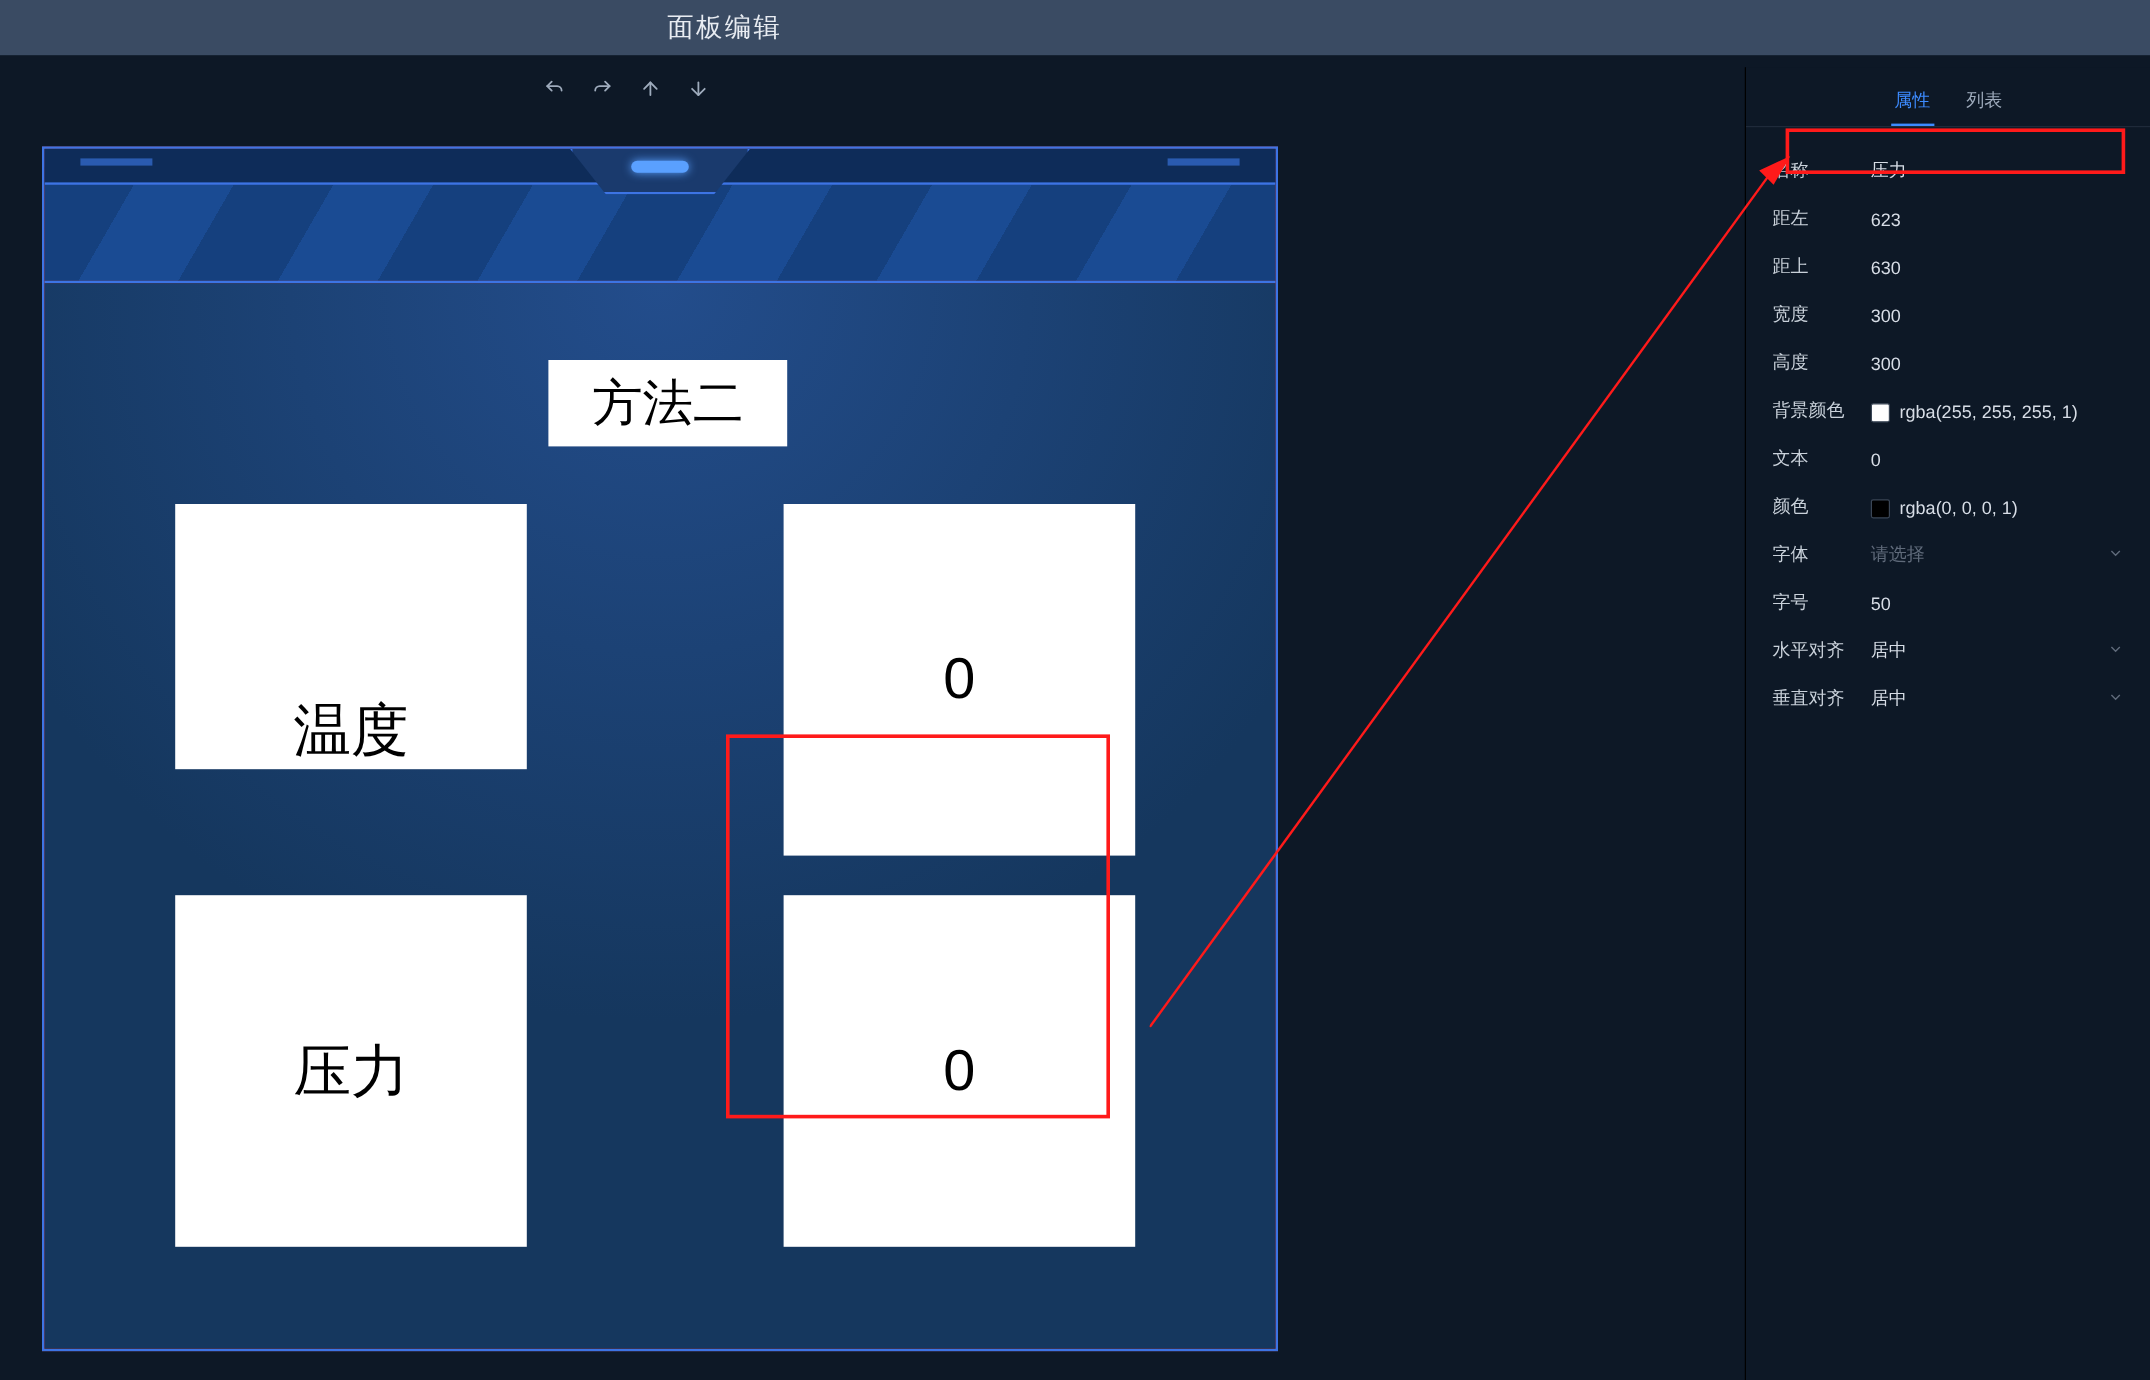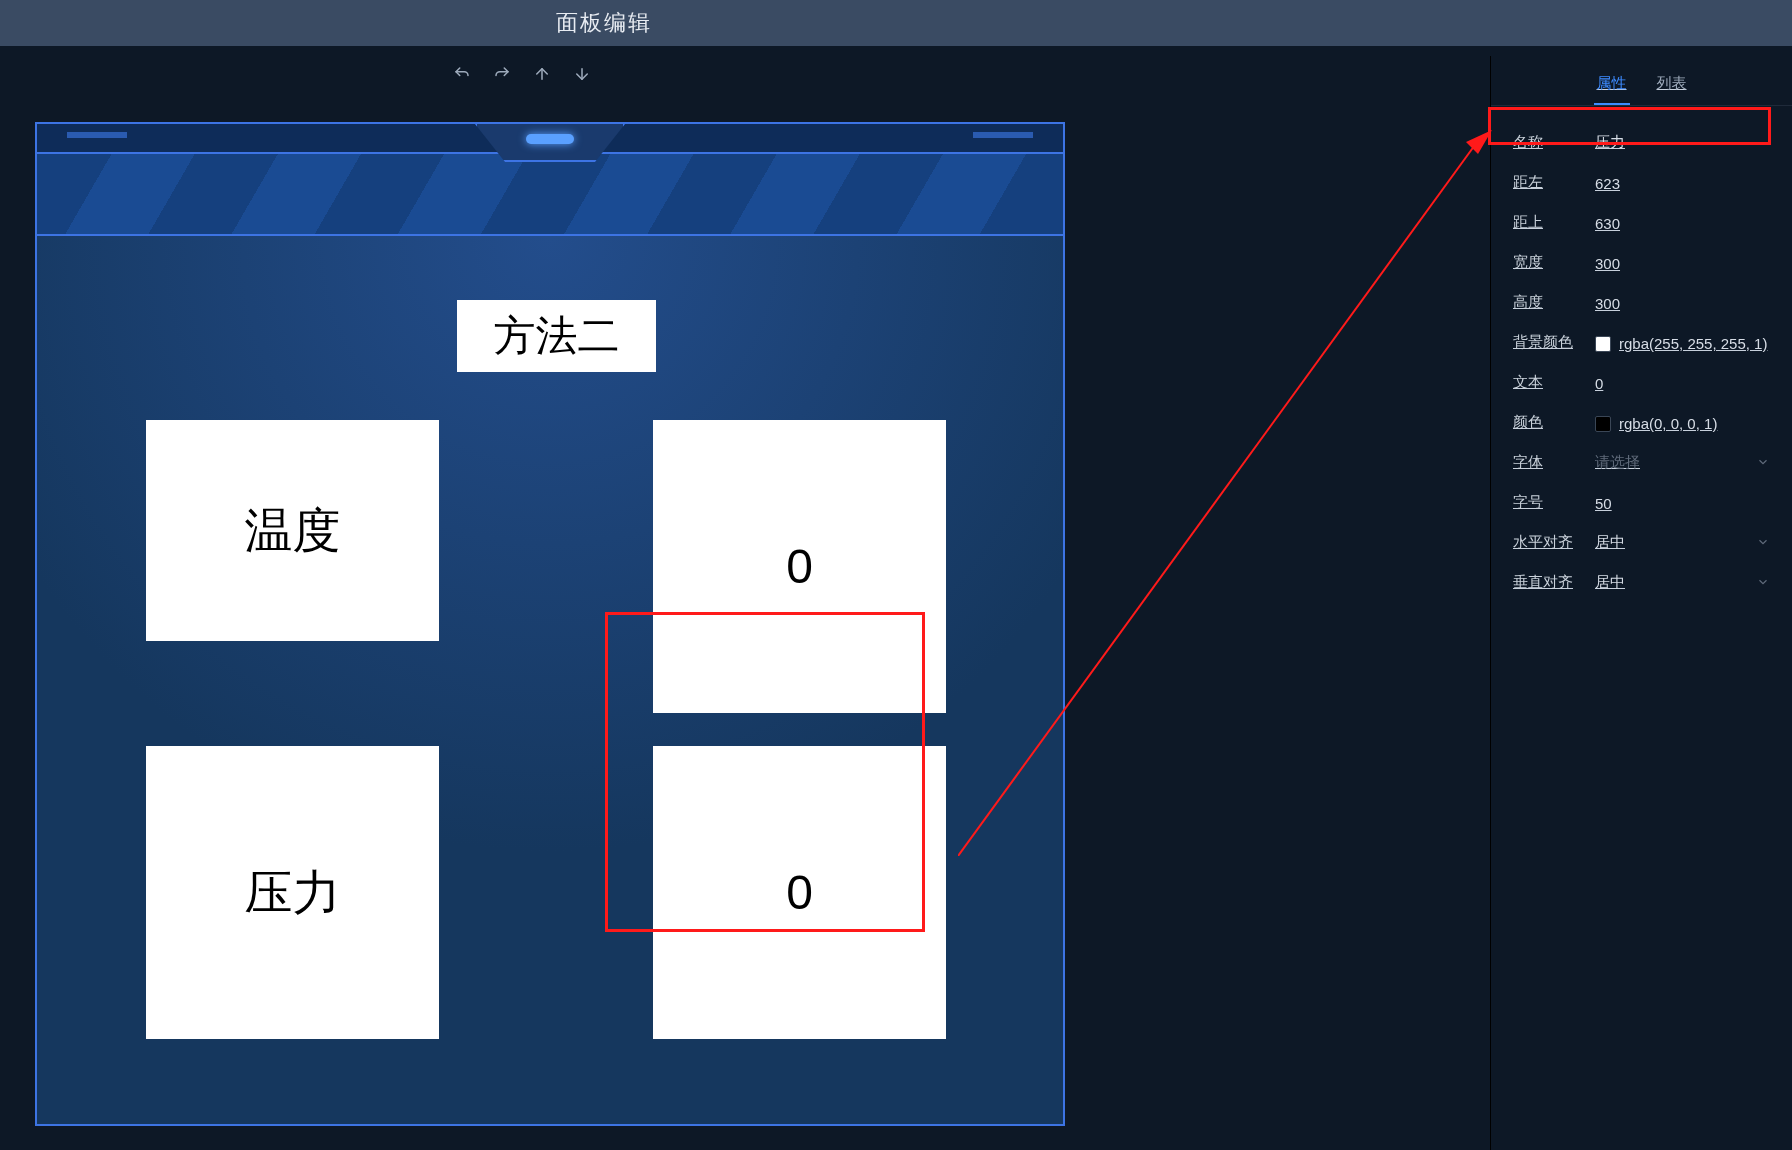--- a/index.html
+++ b/index.html
@@ -98,41 +98,40 @@
     }
     
     
     .card {
       position:absolute;
       background:#fff;
       color:#000;
       display:flex;align-items:center;justify-content:center;
     }
     .card-title { left:420px;top:64px;width:199px;height:72px;font-size:42px; }
-    .card-temp-label { left:109px;top:184px;width:293px;height:221px;font-size:48px;}
+    .card-temp-label { left:109px;top:184px;width:293px;height:221px;font-size:48px;align-items:flex-end;}
     .card-temp-val   { left:616px;top:184px;width:293px;height:293px;font-size:48px;}
     .card-press-label{ left:109px;top:510px;width:293px;height:293px;font-size:48px;}
     .card-press-val  { left:616px;top:510px;width:293px;height:293px;font-size:48px;}
     
     .highlight-box {
       position:absolute;
       border:3px solid #ff1a1a;
       pointer-events:none;
     }
     .hl-press { left:605px;top:612px;width:320px;height:320px;}
     
     
     .panel {
       position:absolute;
       right:0; top:56px; bottom:0;
-      width:302px;
+      width:338px;
       background:#0d1826;
       border-left:1px solid #000;
       font-size:15px;
-      text-decoration:underline;
     }
     .panel-tabs {
       height:50px;
       display:flex;align-items:flex-end;justify-content:center;gap:24px;
       border-bottom:1px solid #1f2a3a;
     }
     .panel-tab{
       padding:10px 3px 10px;
       color:#9eabbc;
       cursor:pointer;

